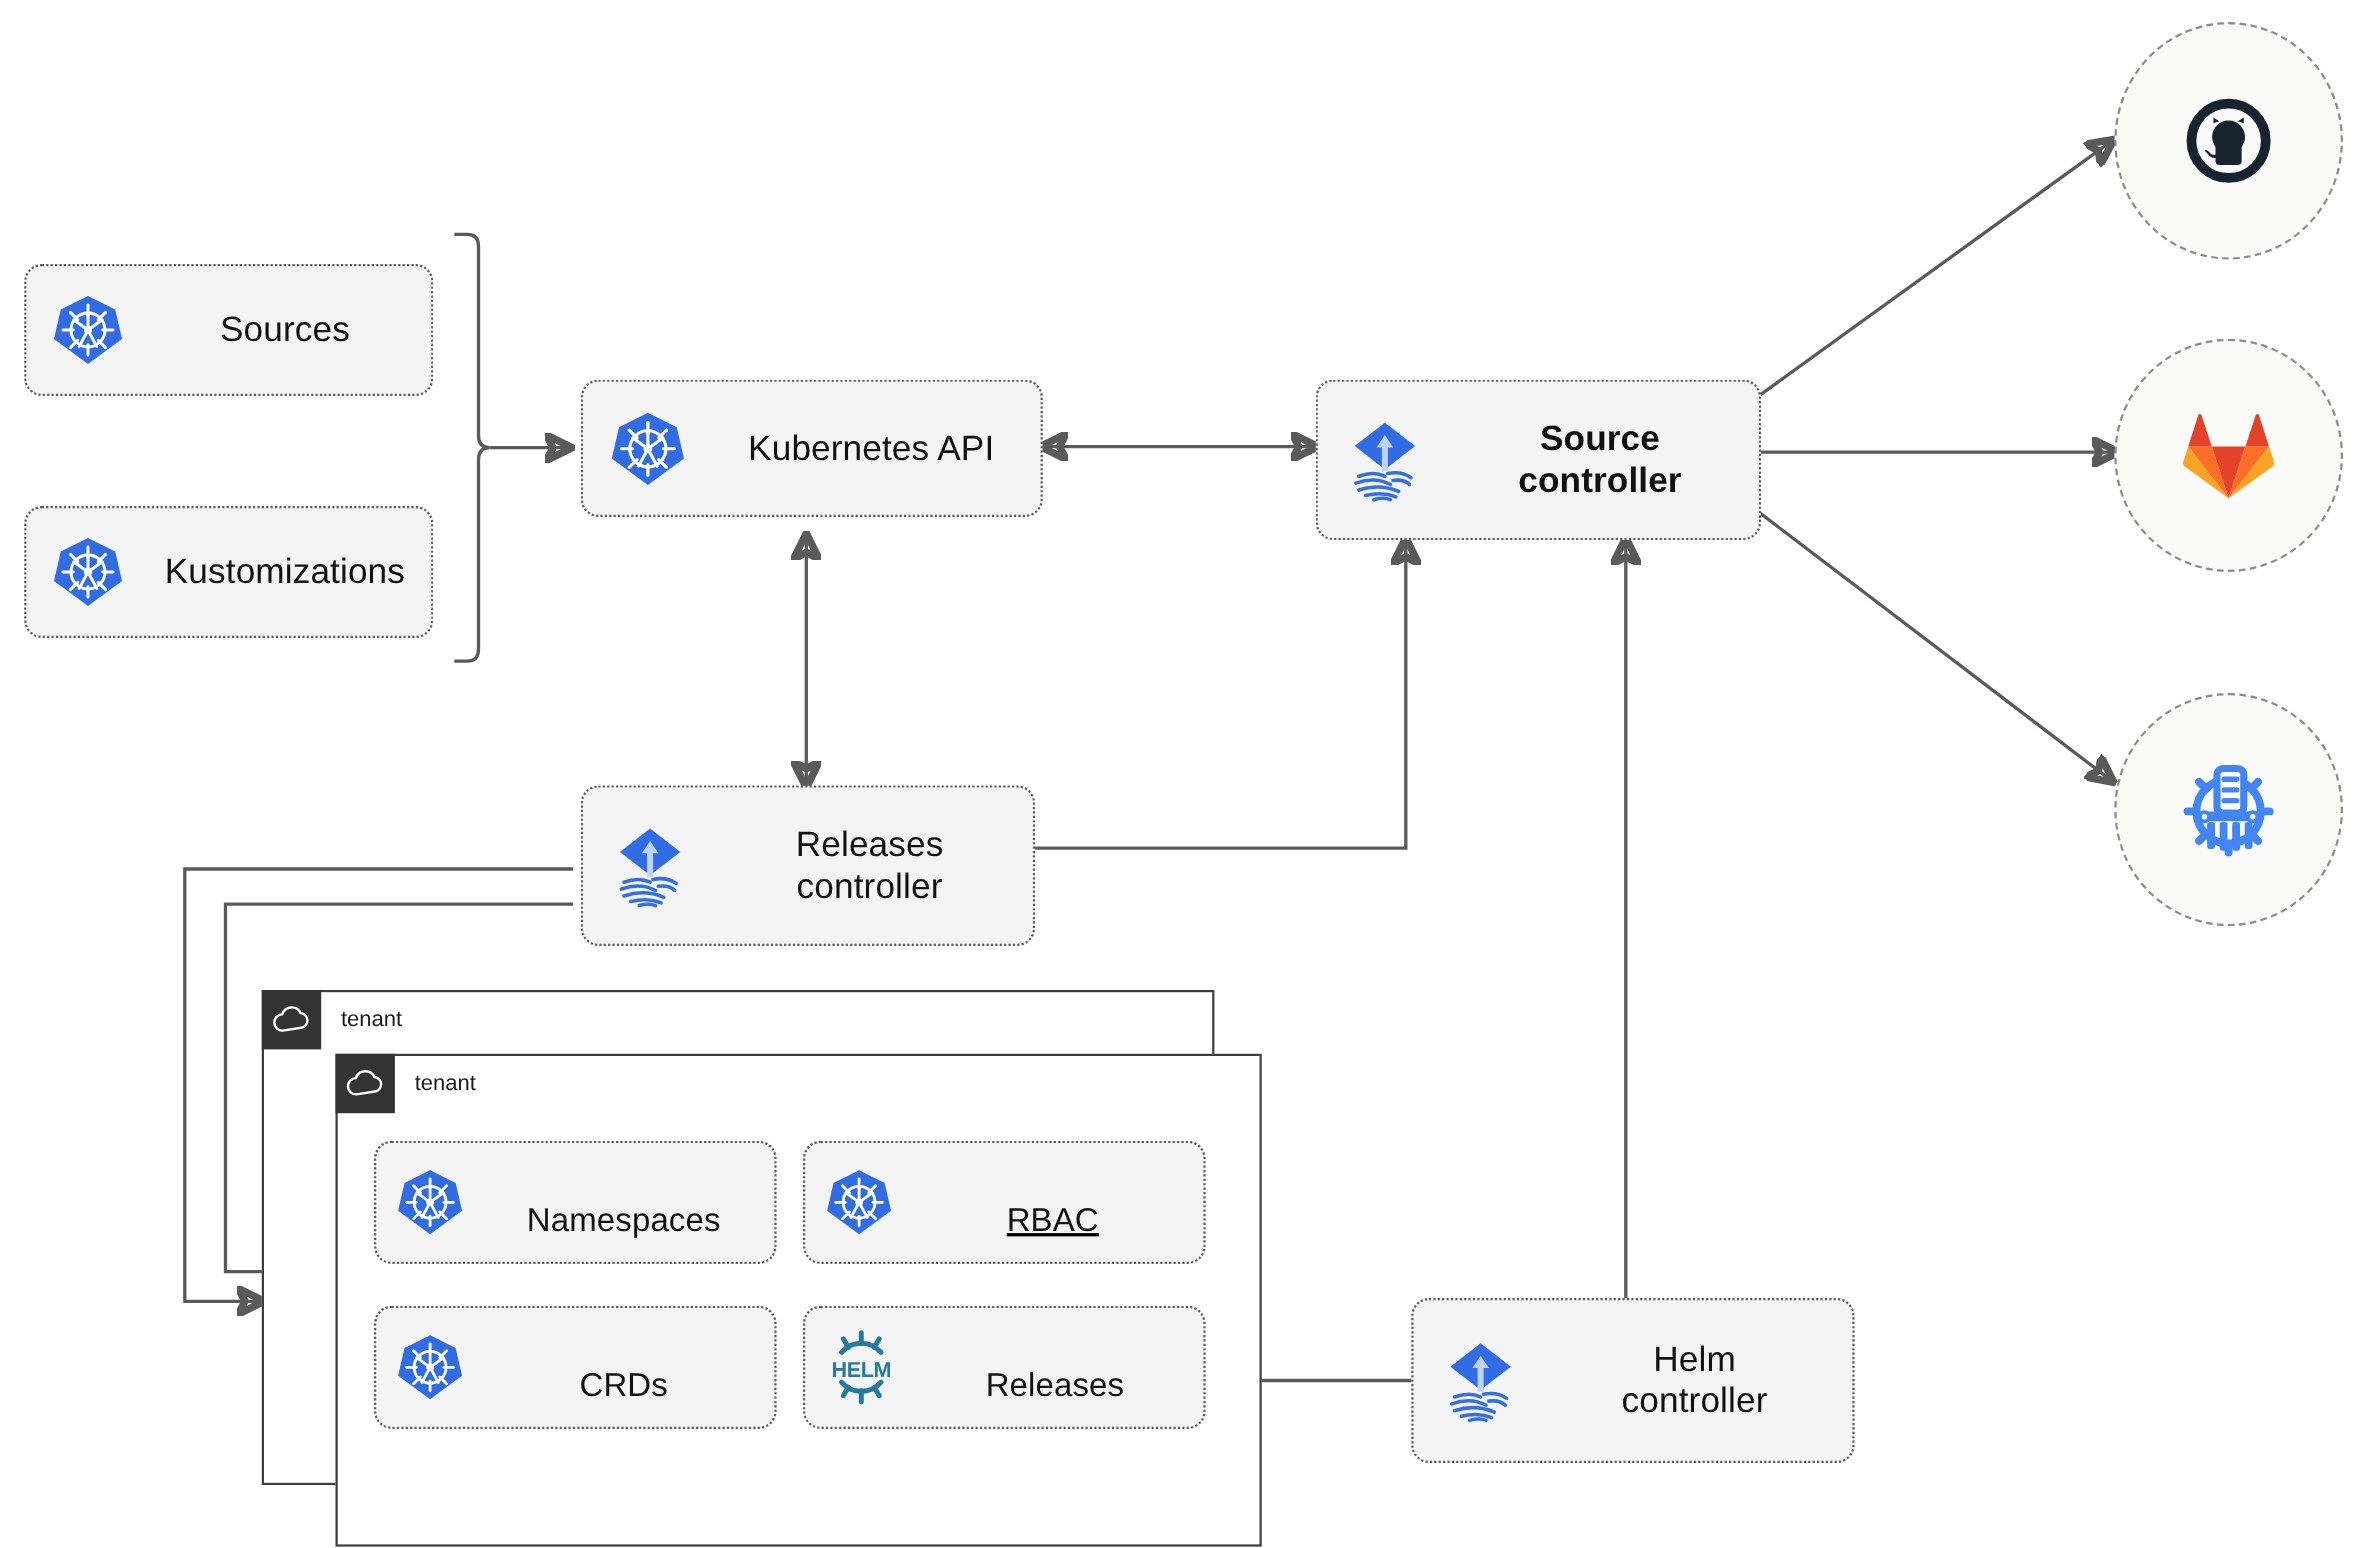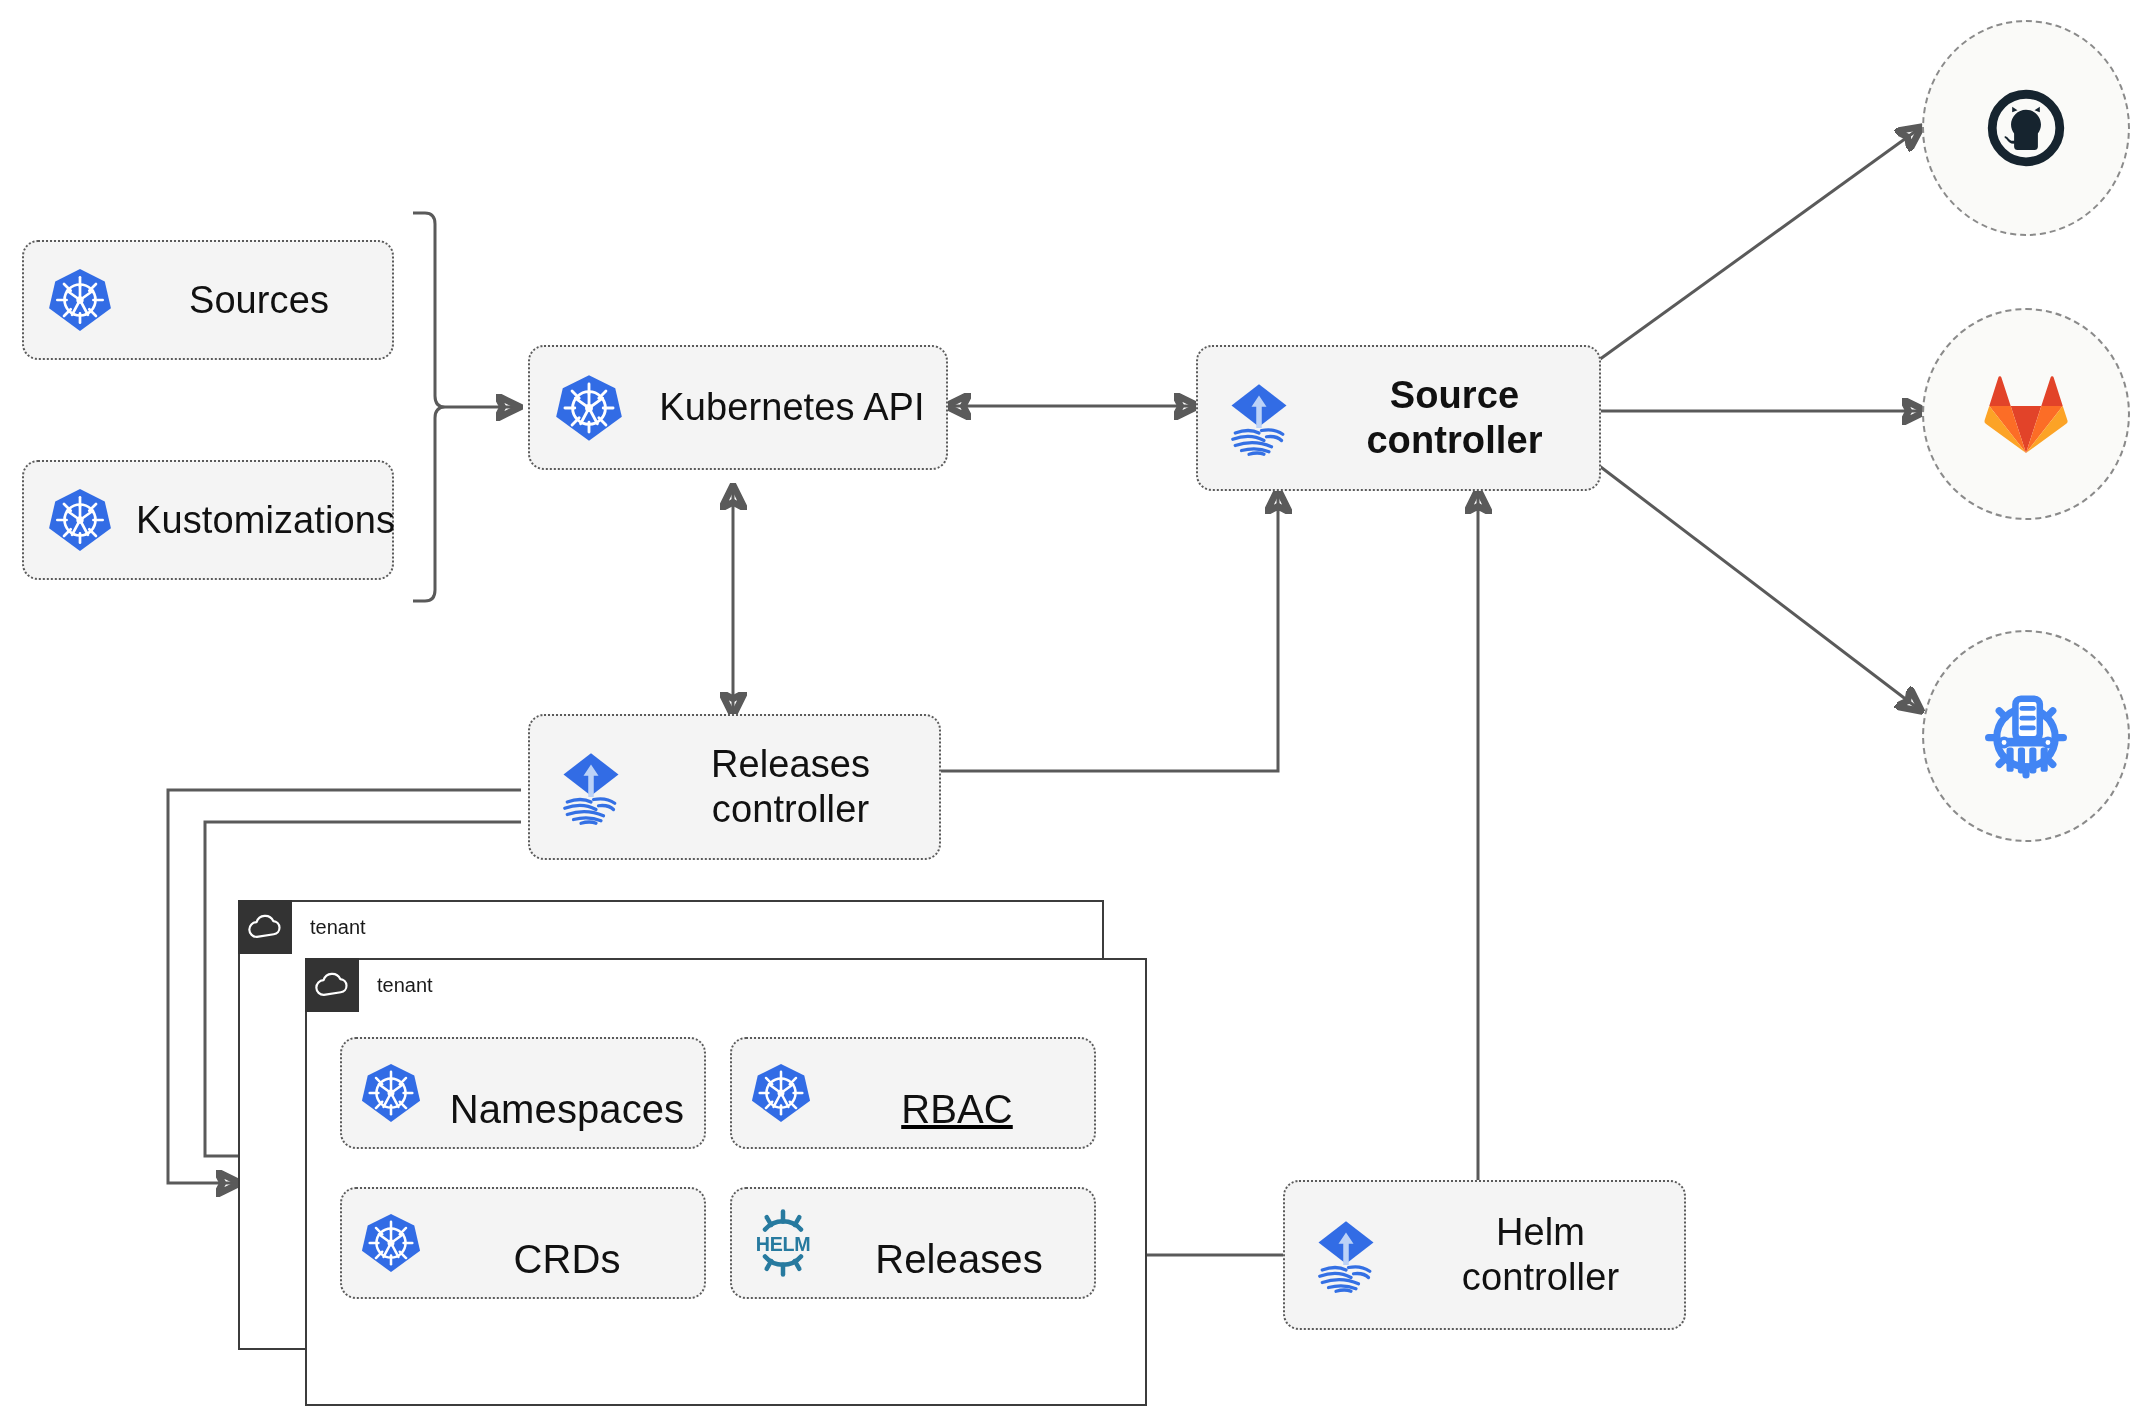--- a/index.html
+++ b/index.html
@@ -33,27 +33,27 @@
   .node .ico {
     flex: 0 0 auto;
     display: flex;
     align-items: center;
     justify-content: center;
   }
   .node .lbl {
     flex: 1 1 auto;
     text-align: center;
     color: #111111;
-    font-size: 38px;
+    font-size: 32px;
     line-height: 1.18;
     letter-spacing: 0.1px;
     white-space: pre-line;
     padding-right: 10px;
   }
-  .node.small .lbl { font-size: 40px; margin-top: 33px; }
+  .node.small .lbl { font-size: 30px; margin-top: 33px; }
 
   
   .tenant {
     position: absolute;
     box-sizing: border-box;
     background: #ffffff;
     border: 2px solid #3c3c3c;
     z-index: 3;
   }
   .tenant-bar {

